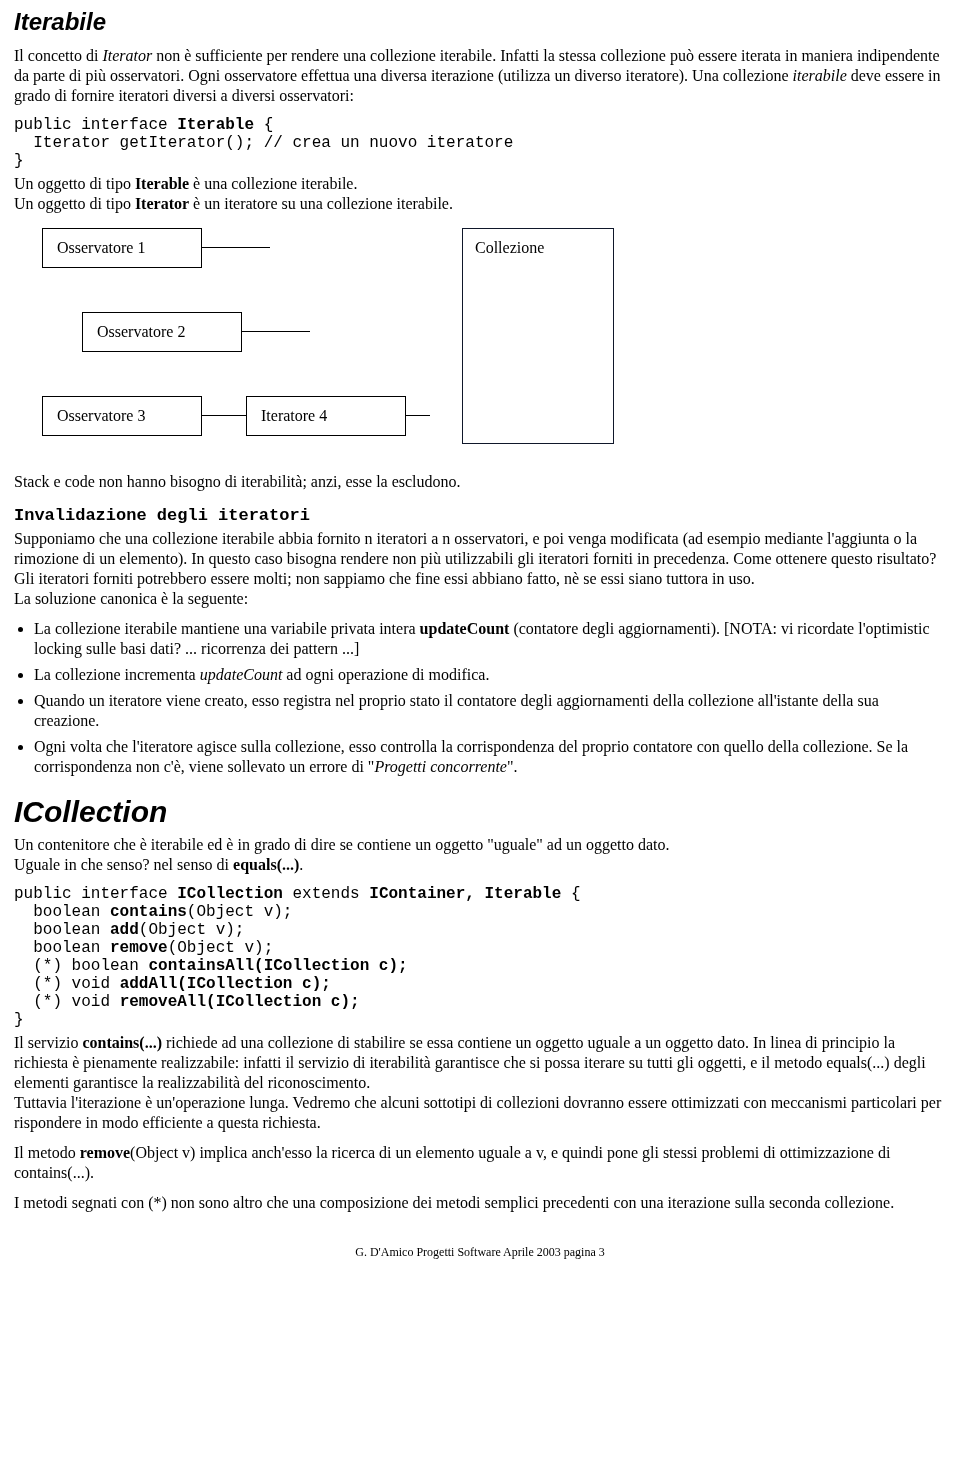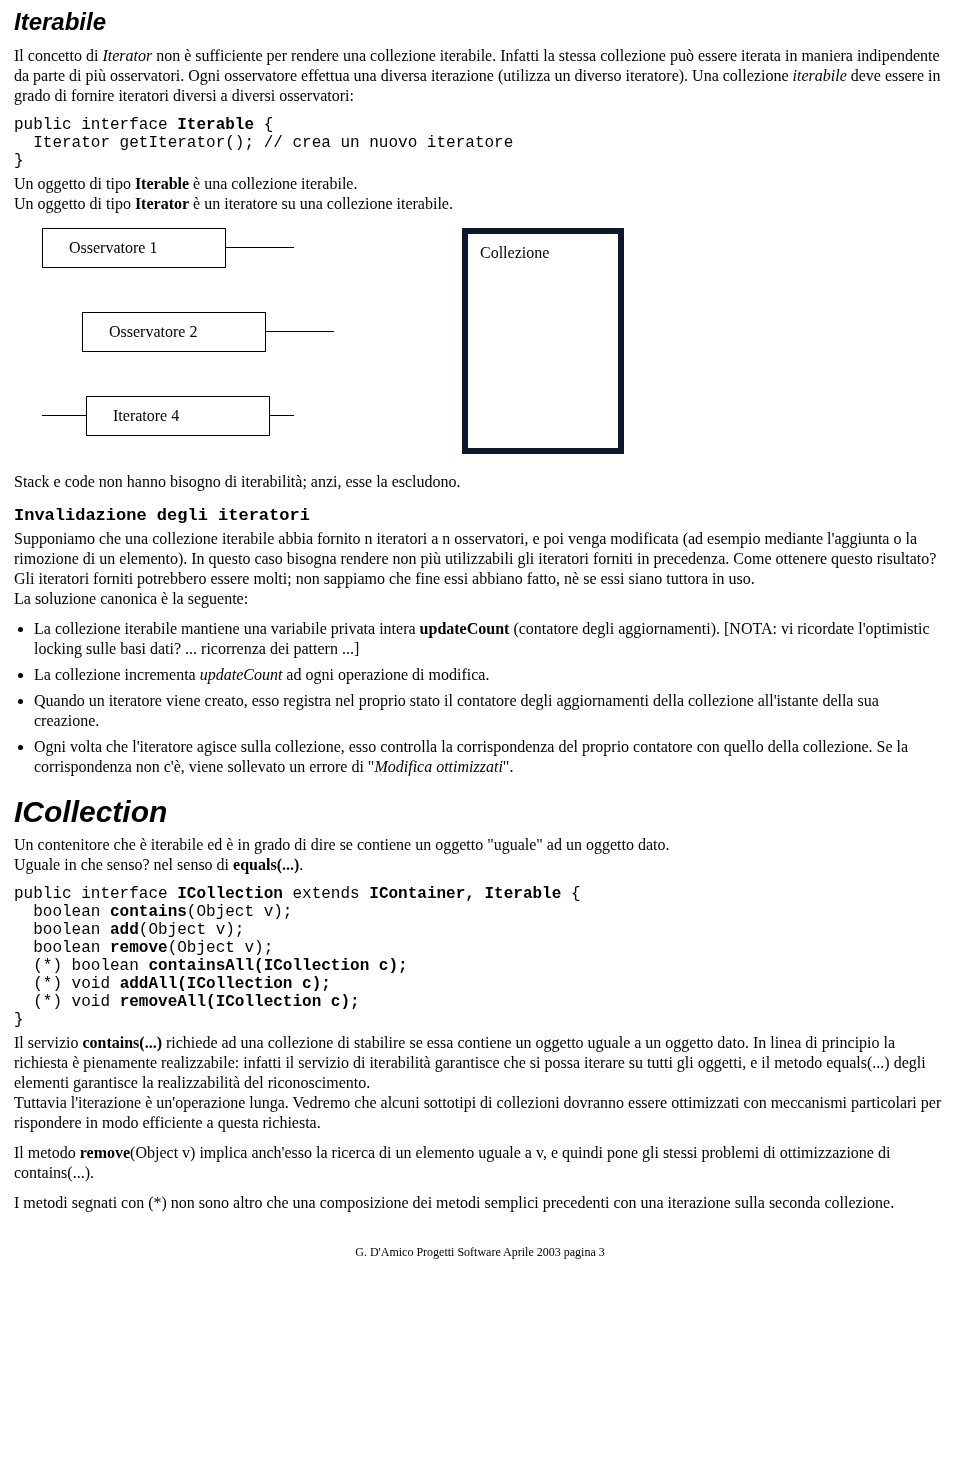--- a/index.html
+++ b/index.html
@@ -37,21 +37,21 @@
     font-family: "Courier New", Courier, monospace;
     font-size: 16px;
     margin: 4px 0;
     white-space: pre-wrap;
   }
   .diagram {
     margin: 14px 0 14px 28px;
   }
   .box {
     border: 1px solid #000;
-    padding: 10px 16px;
+    padding: 10px 4px;
     width: 150px;
     text-align: left;
     font-family: "Times New Roman", serif;
     font-size: 16px;
     text-indent: 10px;
     background: #fff;
   }
   .conn {
     width: 44px;
     height: 1px;
@@ -80,54 +80,55 @@
 <p>Il concetto di <i>Iterator</i> non è sufficiente per rendere una collezione iterabile. Infatti la stessa collezione può essere iterata in maniera indipendente da parte di più osservatori. Ogni osservatore effettua una diversa iterazione (utilizza un diverso iteratore). Una collezione <i>iterabile</i> deve essere in grado di fornire iteratori diversi a diversi osservatori:</p>
 
 <pre class="code">public interface <b>Iterable</b> {
   Iterator getIterator(); // crea un nuovo iteratore
 }</pre>
 
 <p>Un oggetto di tipo <b>Iterable</b> è una collezione iterabile.<br>Un oggetto di tipo <b>Iterator</b> è un iteratore su una collezione iterabile.</p>
 
 <div class="diagram" style="position:relative; height:230px;">
 
-  <div style="position:absolute; left:420px; top:0; border:6px solid #0f172a; width:150px; height:214px;">
+  <div style="position:absolute; left:420px; top:0; border:1px solid #0f172a; width:150px; height:214px;">
     <span style="position:absolute; top:10px; left:12px;">Collezione</span>
   </div>
 
   <div style="position:absolute; left:0; top:0; display:flex; align-items:center;">
     <div class="box">Osservatore 1</div>
     <div class="conn"></div>
     <div style="width:24px; height:1px; border-top:1px solid #000;"></div>
   </div>
 
   <div style="position:absolute; left:0; top:84px; display:flex; align-items:center;margin-left:40px;">
     <div class="box">Osservatore 2</div>
     <div class="conn"></div>
     <div style="width:24px; height:1px; border-top:1px solid #000;"></div>
   </div>
 
   <div style="position:absolute; left:0; top:168px; display:flex; align-items:center;">
+    <div class="box">Osservatore 3</div>
     <div class="conn"></div>
     <div class="box">Iteratore 4</div>
     <div style="width:24px; height:1px; border-top:1px solid #000;"></div>
   </div>
 </div>
 
 <p>Stack e code non hanno bisogno di iterabilità; anzi, esse la escludono.</p>
 
 <h3 class="sub">Invalidazione degli iteratori</h3>
 
 <p>Supponiamo che una collezione iterabile abbia fornito n iteratori a n osservatori, e poi venga modificata (ad esempio mediante l'aggiunta o la rimozione di un elemento). In questo caso bisogna rendere non più utilizzabili gli iteratori forniti in precedenza. Come ottenere questo risultato? Gli iteratori forniti potrebbero essere molti; non sappiamo che fine essi abbiano fatto, nè se essi siano tuttora in uso.<br>La soluzione canonica è la seguente:</p>
 
 <ul class="bullets">
   <li>La collezione iterabile mantiene una variabile privata intera <b>updateCount</b> (contatore degli aggiornamenti). [NOTA: vi ricordate l'optimistic locking sulle basi dati? ... ricorrenza dei pattern ...]</li>
   <li>La collezione incrementa <i>updateCount</i> ad ogni operazione di modifica.</li>
   <li>Quando un iteratore viene creato, esso registra nel proprio stato il contatore degli aggiornamenti della collezione all'istante della sua creazione.</li>
-  <li>Ogni volta che l'iteratore agisce sulla collezione, esso controlla la corrispondenza del proprio contatore con quello della collezione. Se la corrispondenza non c'è, viene sollevato un errore di "<i>Modifica ottimizzati</i>".</li>
+  <li>Ogni volta che l'iteratore agisce sulla collezione, esso controlla la corrispondenza del proprio contatore con quello della collezione. Se la corrispondenza non c'è, viene sollevato un errore di "<i>Progetti concorrente</i>".</li>
 </ul>
 
 <h2 class="big">ICollection</h2>
 
 <p>Un contenitore che è iterabile ed è in grado di dire se contiene un oggetto "uguale" ad un oggetto dato.<br>Uguale in che senso? nel senso di <b>equals(...)</b>.</p>
 
 <pre class="code">public interface <b>ICollection</b> extends <b>IContainer, Iterable</b> {
   boolean <b>contains</b>(Object v);
   boolean <b>add</b>(Object v);
   boolean <b>remove</b>(Object v);

